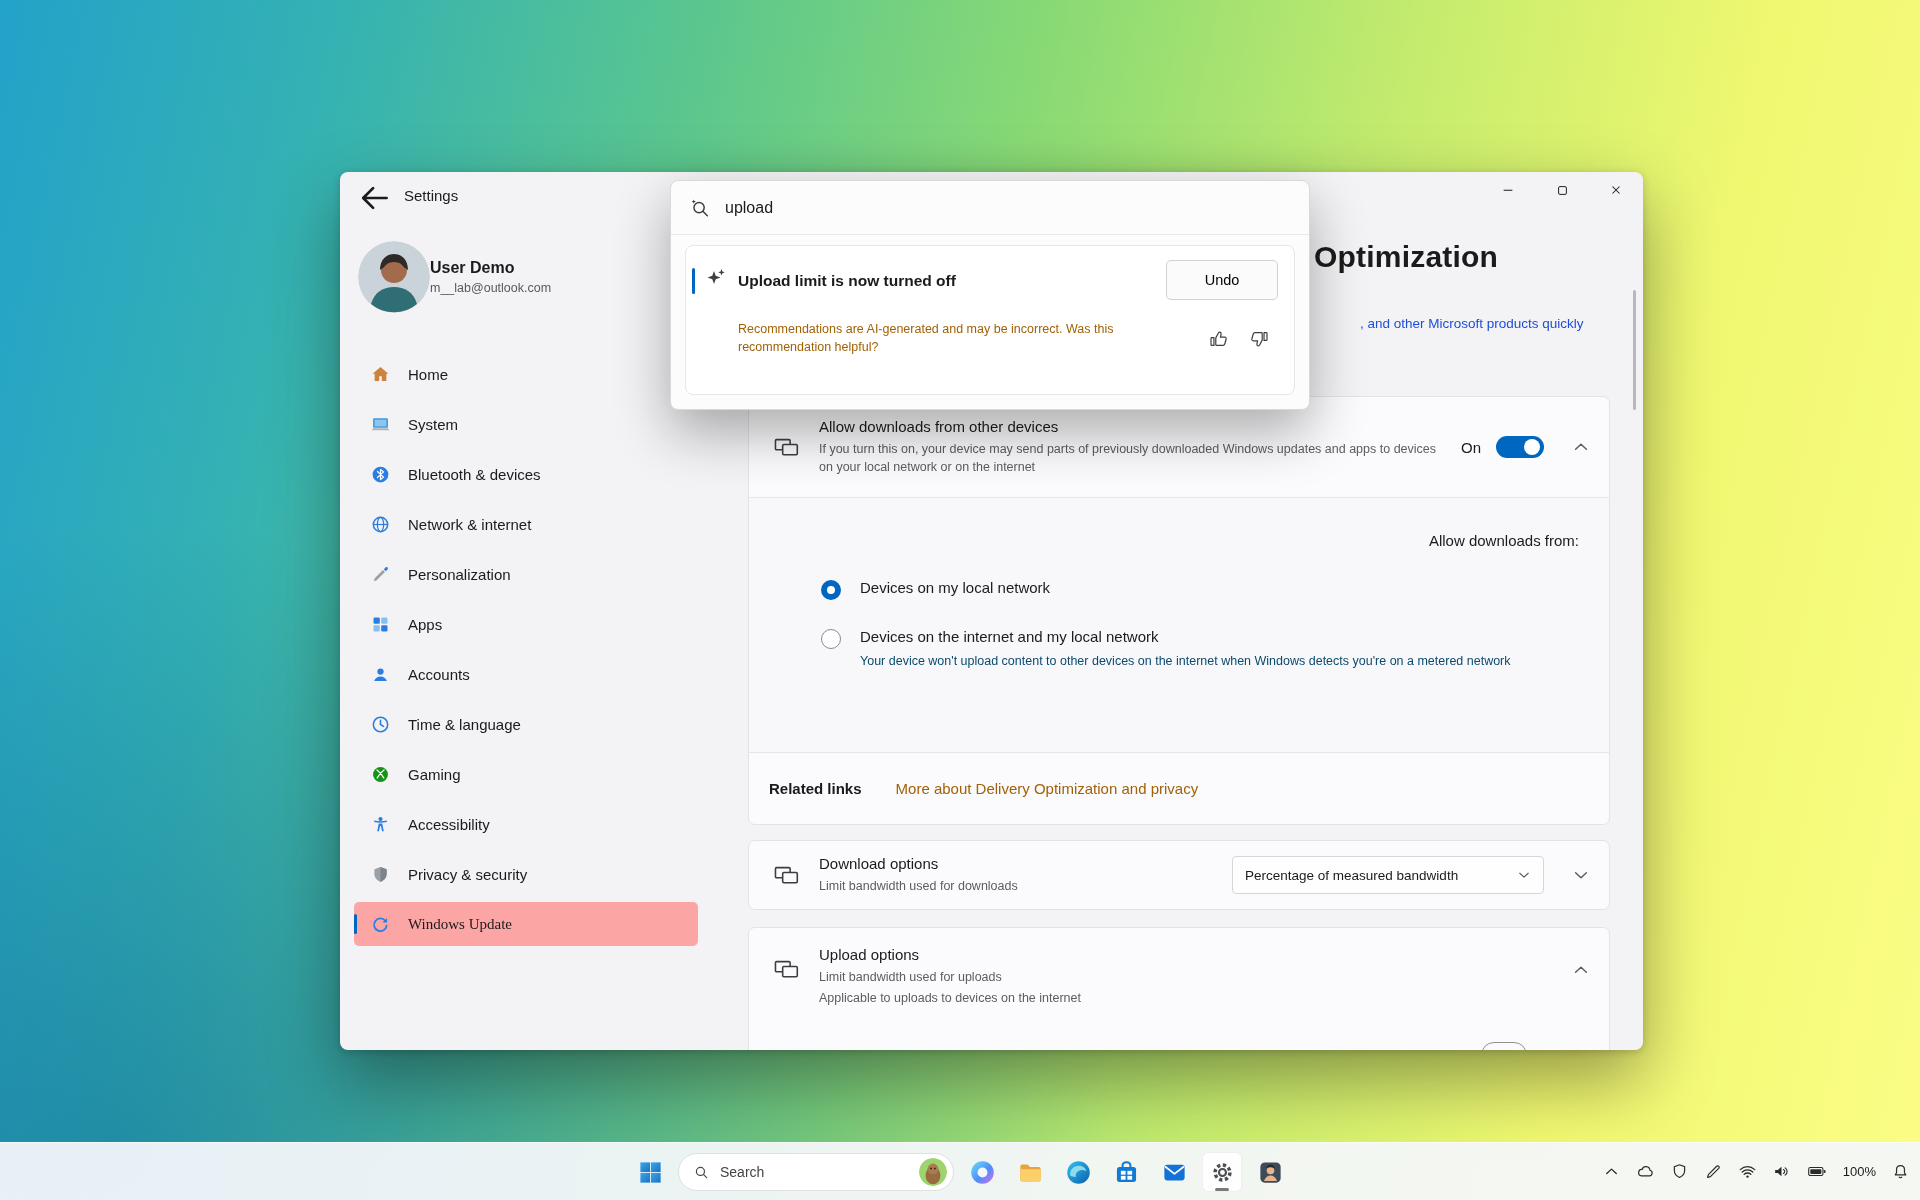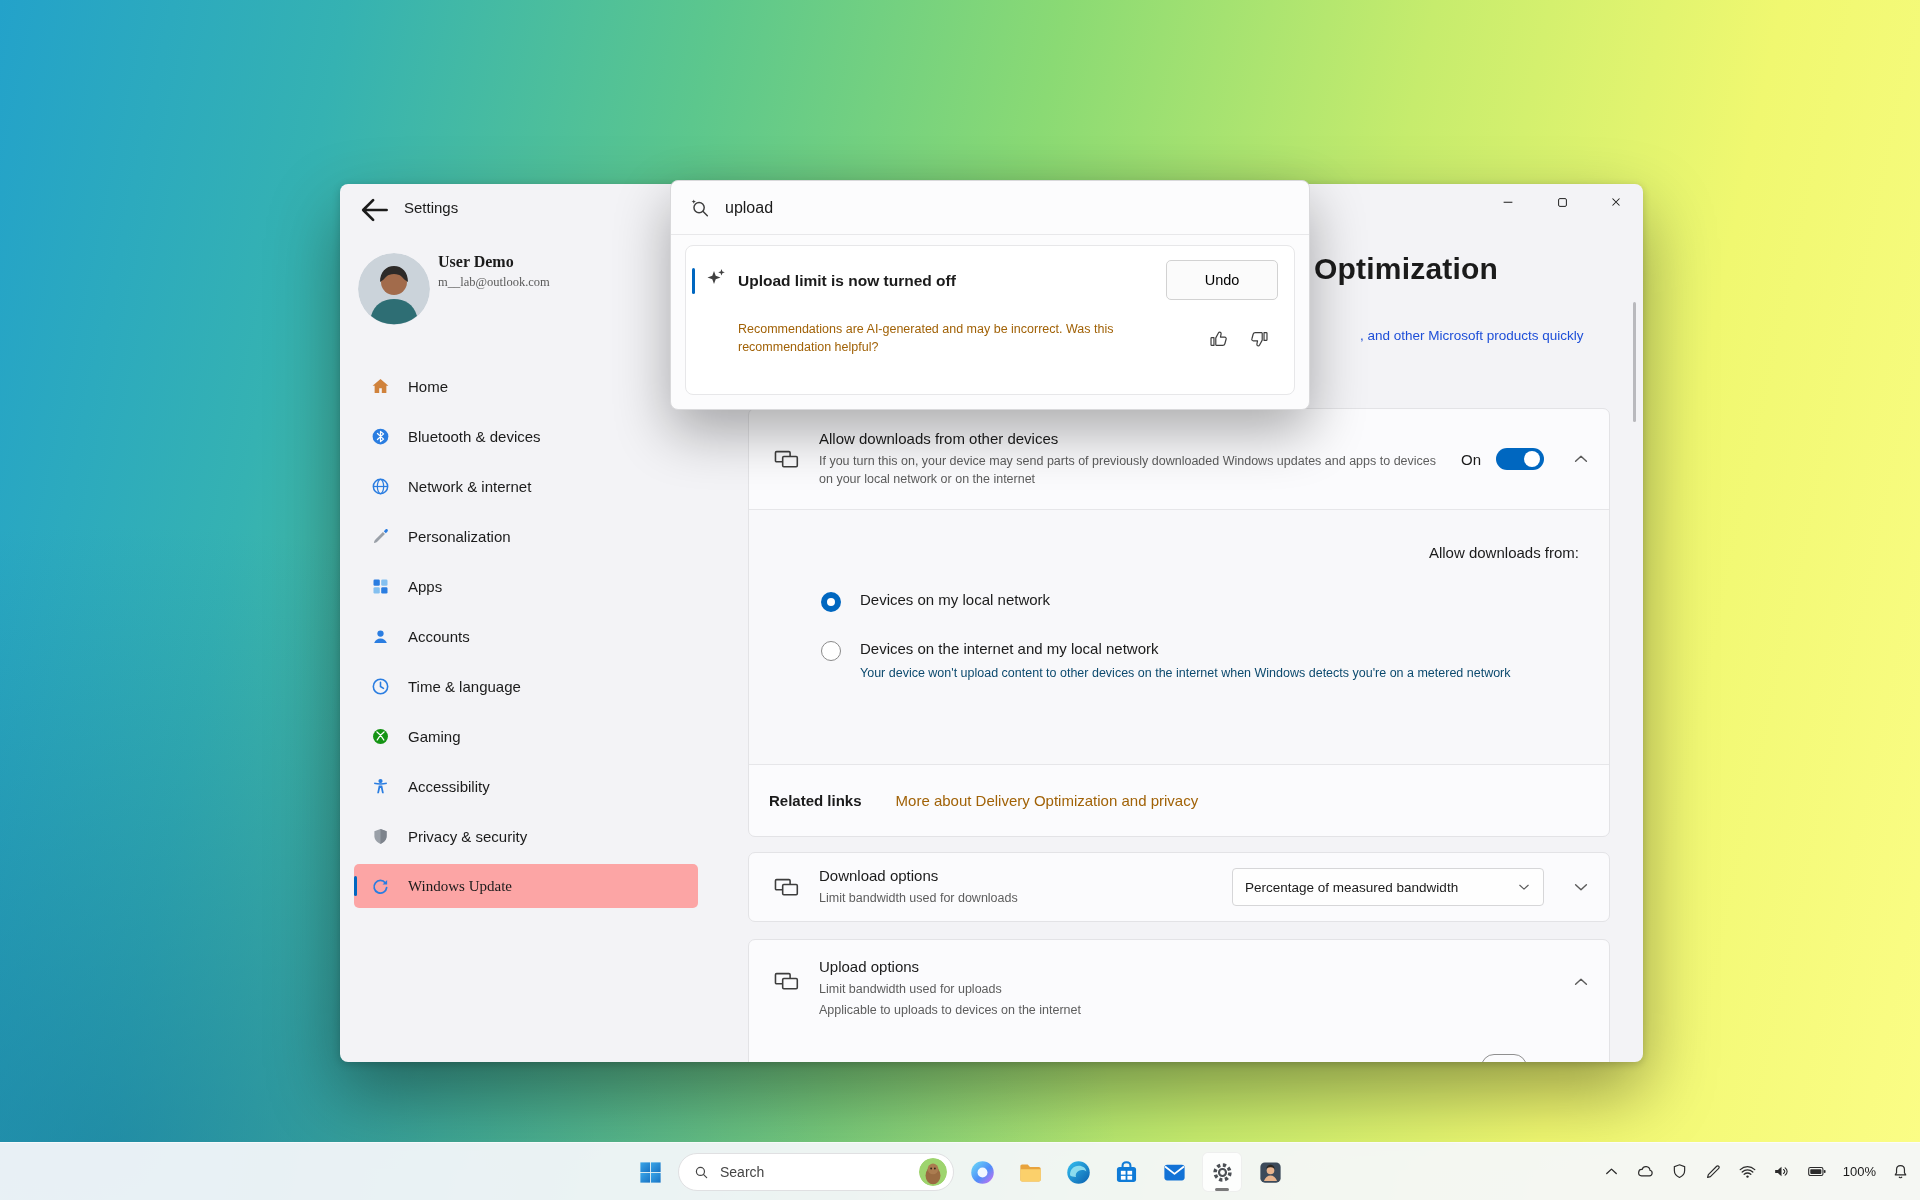--- a/index.html
+++ b/index.html
@@ -8,31 +8,31 @@
 
   .desktop { position:absolute; inset:0;
     background:
       radial-gradient(95% 95% at 6% 96%, rgba(16,110,155,.55), rgba(16,110,155,0) 55%),
       linear-gradient(102deg, #23a2ca 0%, #35b2b2 16%, #5cc78d 33%, #8ada74 49%, #c6ec6d 66%, #f0f870 82%, #fbfd86 100%);
   }
 
   
   .settings-window { position:absolute; left:340px; top:172px; width:1303px; height:878px;
     background:#f3f3f6; border-radius:8px; overflow:hidden;
-    box-shadow:0 30px 70px rgba(0,0,0,.38), 0 2px 8px rgba(0,0,0,.18);margin-top:12px; }
+    box-shadow:0 30px 70px rgba(0,0,0,.38), 0 2px 8px rgba(0,0,0,.18); }
 
   .titlebar { position:absolute; left:0; top:0; right:0; height:48px; }
   .back-btn { position:absolute; left:16px; top:10px; width:36px; height:32px; border:none; background:transparent;
     display:flex; align-items:center; justify-content:center; border-radius:5px; cursor:pointer; }
   .app-title { position:absolute; left:64px; top:15px; font-size:15px; }
   .caption-controls { position:absolute; right:0; top:0; display:flex; }
   .cap-btn { width:54px; height:36px; display:flex; align-items:center; justify-content:center; }
 
   .sidebar { position:absolute; left:0; top:48px; width:372px; bottom:0; }
-  .profile { position:absolute; left:18px; top:21px; display:flex; align-items:flex-start; gap:8px;font-family:Liberation Serif, serif; }
+  .profile { position:absolute; left:18px; top:21px; display:flex; align-items:center; gap:0; }
   .avatar { width:72px; height:72px; border-radius:50%; overflow:hidden; flex:none; display:block; }
   .profile-name { font-size:16px; font-weight:700; }
   .profile-email { font-size:12.5px; color:#5a5a5a; margin-top:4px; }
 
   .nav { position:absolute; top:132px; left:14px; right:14px; display:flex; flex-direction:column; gap:6px;text-align:right; }
   .nav-item { height:44px; display:flex; align-items:center; gap:16px; padding:0 14px; border-radius:5px;
     font-size:15px; position:relative; cursor:pointer; }
   .nav-item.selected { background:#fca5a5;font-family:Liberation Serif, serif; }
   .nav-item.selected::before { content:""; position:absolute; left:0; top:12px; width:3px; height:20px;
     background:#0067c0; border-radius:2px; }
@@ -179,20 +179,30 @@
           <span class="nav-icon">
               <svg viewBox="0 0 24 24">
                 <path d="M12 3.5 3 11h2.3v8.5h5.2v-5.6h3v5.6h5.2V11H21z" fill="#d0823c"></path>
               </svg>
             </span>
           <span class="nav-label">Home</span>
         </div>
         <div class="nav-item">
           <span class="nav-icon">
               <svg viewBox="0 0 24 24">
+                <rect x="3.5" y="4.8" width="17" height="11" rx="1.2" fill="#3a96dd"></rect>
+                <rect x="5.2" y="6.4" width="13.6" height="7.8" fill="#8cc6ef"></rect>
+                <path d="M2 18.6h20l-1.6-2.2H3.6z" fill="#aeb4bc"></path>
+              </svg>
+            </span>
+          <span class="nav-label">System</span>
+        </div>
+        <div class="nav-item">
+          <span class="nav-icon">
+              <svg viewBox="0 0 24 24">
                 <circle cx="12" cy="12" r="9" fill="#2a7de1"></circle>
                 <path d="M8.5 8.5 15.5 15 12 17.8 12 6.2 15.5 9 8.5 15.5" stroke="#fff" stroke-width="1.4" fill="none" stroke-linecap="round" stroke-linejoin="round"></path>
               </svg>
             </span>
           <span class="nav-label">Bluetooth &amp; devices</span>
         </div>
         <div class="nav-item">
           <span class="nav-icon">
               <svg viewBox="0 0 24 24">
                 <circle cx="12" cy="12" r="8.2" fill="none" stroke="#2a7de1" stroke-width="1.7"></circle>

